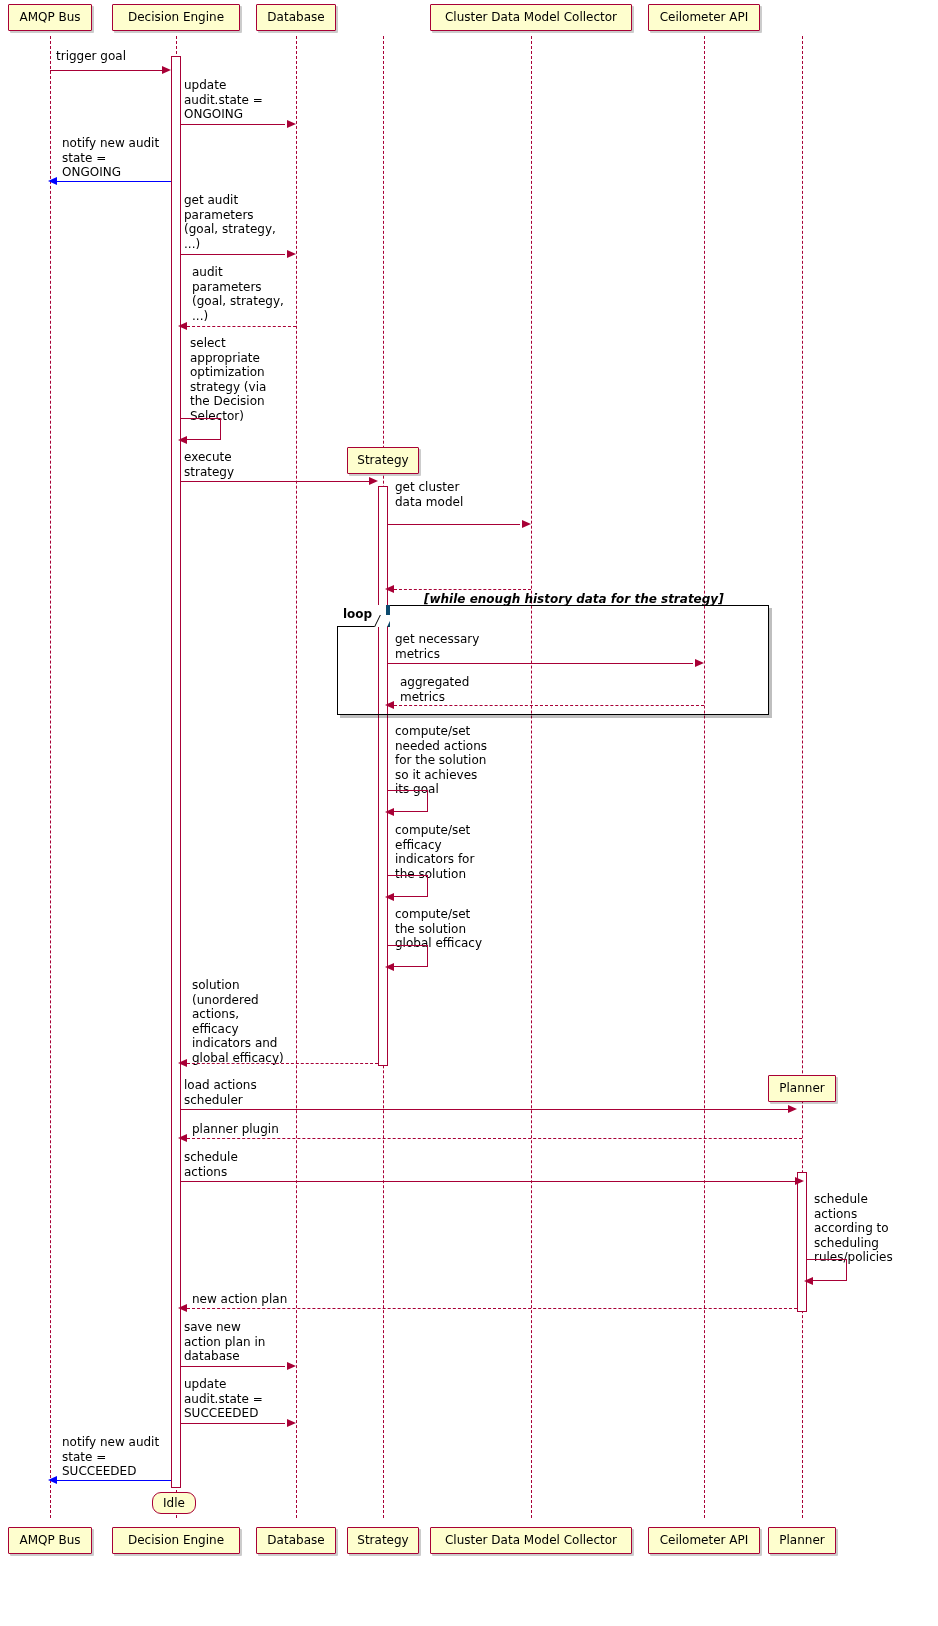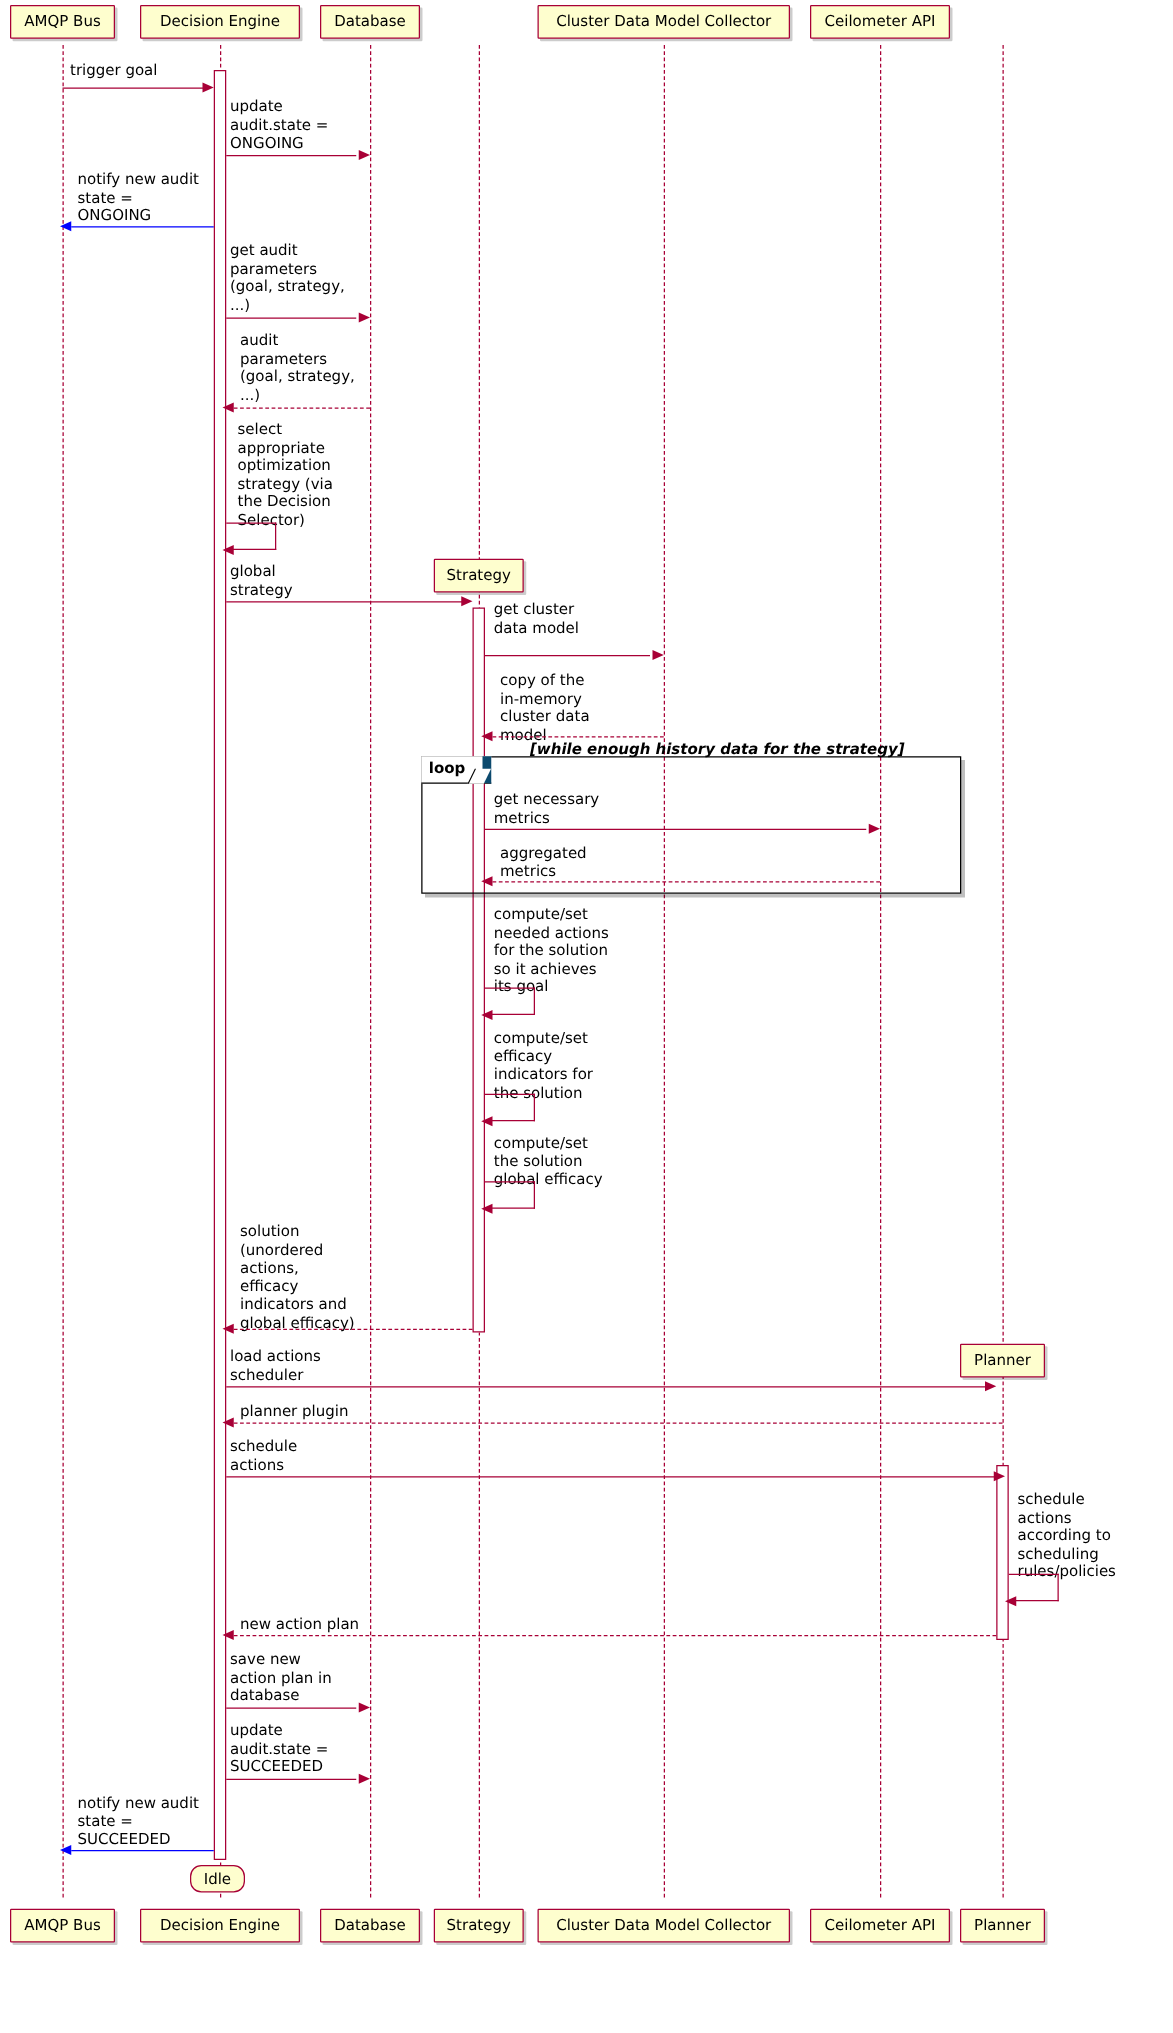--- a/index.html
+++ b/index.html
@@ -86,21 +86,21 @@
   .loop-frame {
     position: absolute;
     box-sizing: border-box;
     border: 1px solid #000000;
     background: transparent;
     box-shadow: 3px 3px 0px rgba(0,0,0,0.25);
   }
   .loop-tab {
     position: absolute;
     box-sizing: border-box;
-    border-right: 7px solid #0c4a6e;
+    border-right: 4px solid #0c4a6e;
     border-bottom: 1px solid #000000;
     background: #ffffff;
     font-size: 12px;
     font-weight: bold;
     color: #000000;
     padding: 2px 14px 2px 6px;
     line-height: 14px;
   }
   .loop-tab::after {
     content: "";
@@ -196,34 +196,30 @@
 
   <div class="msg-label" style="left:190px; top:336px; width:120px;">select
 appropriate
 optimization
 strategy (via
 the Decision
 Selector)</div>
   <div class="self-call" style="left:181px; top:418px; width:40px; height:22px;"></div>
   <div class="arrow-head left" style="left:178px; top:436px;"></div>
 
-  <div class="msg-label" style="left:184px; top:450px; width:120px;">global
+  <div class="msg-label" style="left:184px; top:450px; width:120px;">execute
 strategy</div>
   <div class="arrow-line" style="left:181px; top:481px; width:189px;"></div>
   <div class="arrow-head right" style="left:369px; top:477px;"></div>
 
   <div class="msg-label" style="left:395px; top:480px; width:130px;">get cluster
 data model</div>
   <div class="arrow-line" style="left:388px; top:524px; width:132px;"></div>
   <div class="arrow-head right" style="left:522px; top:520px;"></div>
 
-  <div class="msg-label" style="left:400px; top:537px; width:130px;">copy of the
-in-memory
-cluster data
-model</div>
   <div class="arrow-line dashed" style="left:394px; top:589px; width:137px;"></div>
   <div class="arrow-head left" style="left:385px; top:585px;"></div>
 
   <div class="loop-frame" style="left:337px; top:605px; width:432px; height:110px;"></div>
   <div class="loop-tab" style="left:337px; top:605px; height:22px;">loop</div>
   <div class="loop-cond" style="left:424px; top:592px;font-style:italic;">[while enough history data for the strategy]</div>
 
   <div class="msg-label" style="left:395px; top:632px; width:140px;">get necessary
 metrics</div>
   <div class="arrow-line" style="left:388px; top:663px; width:305px;"></div>

